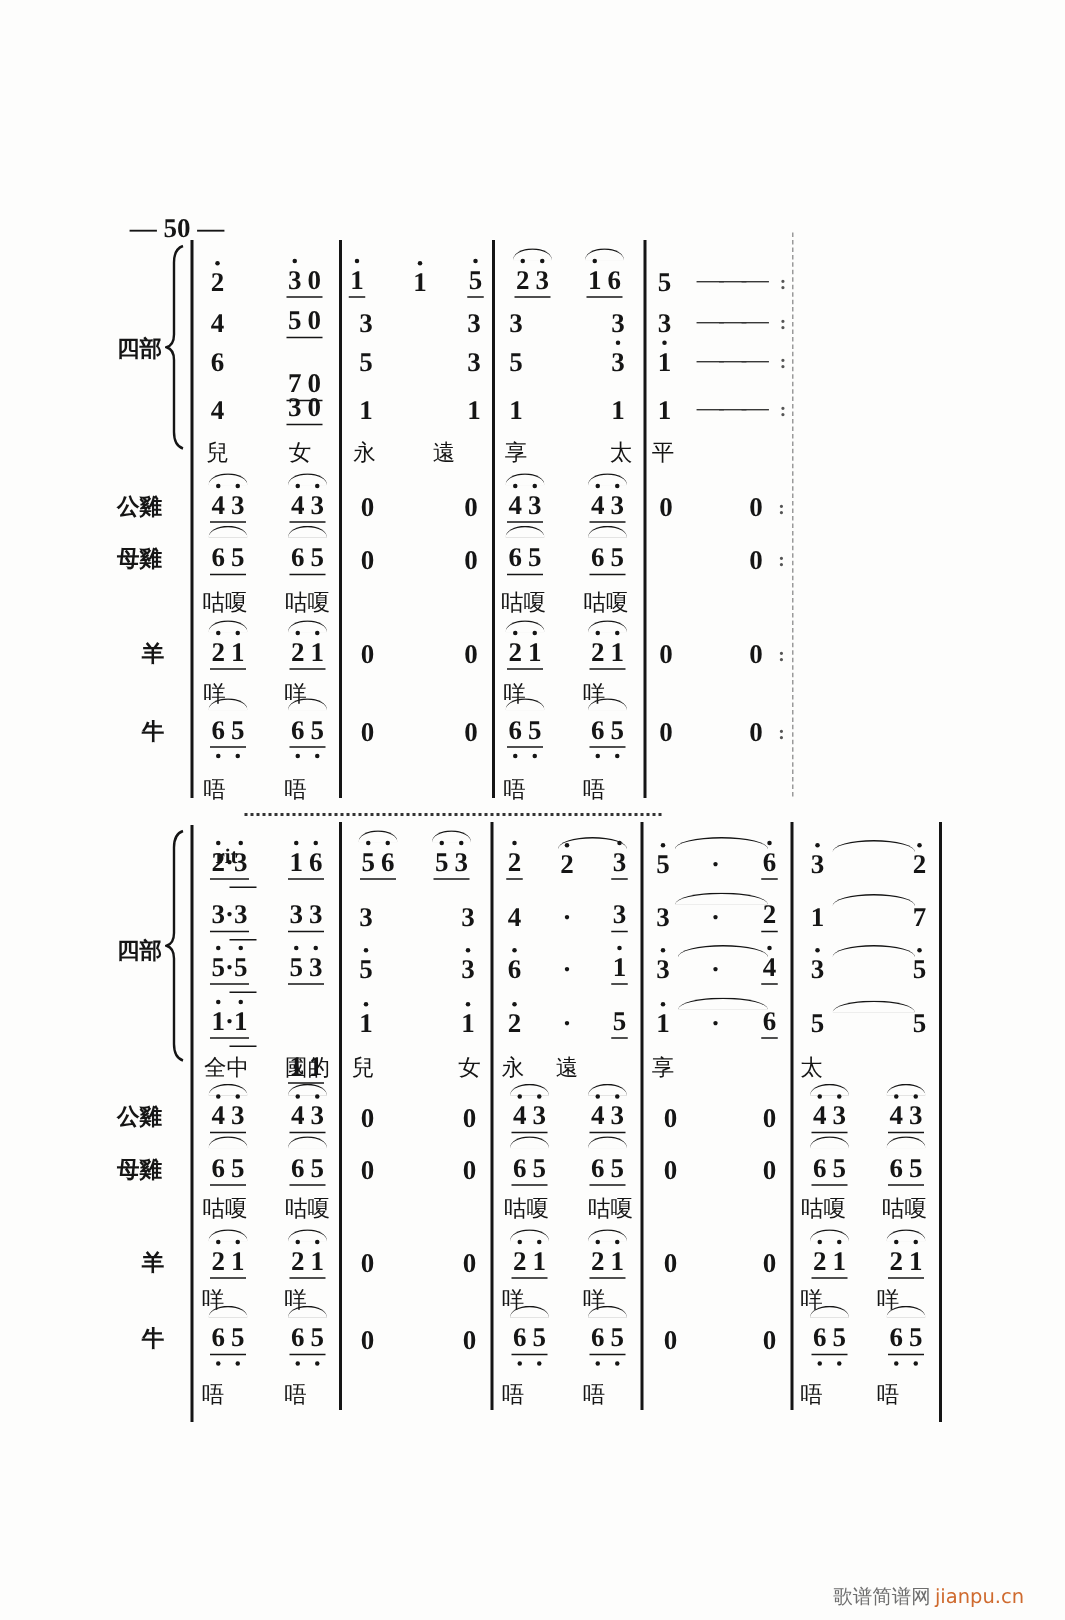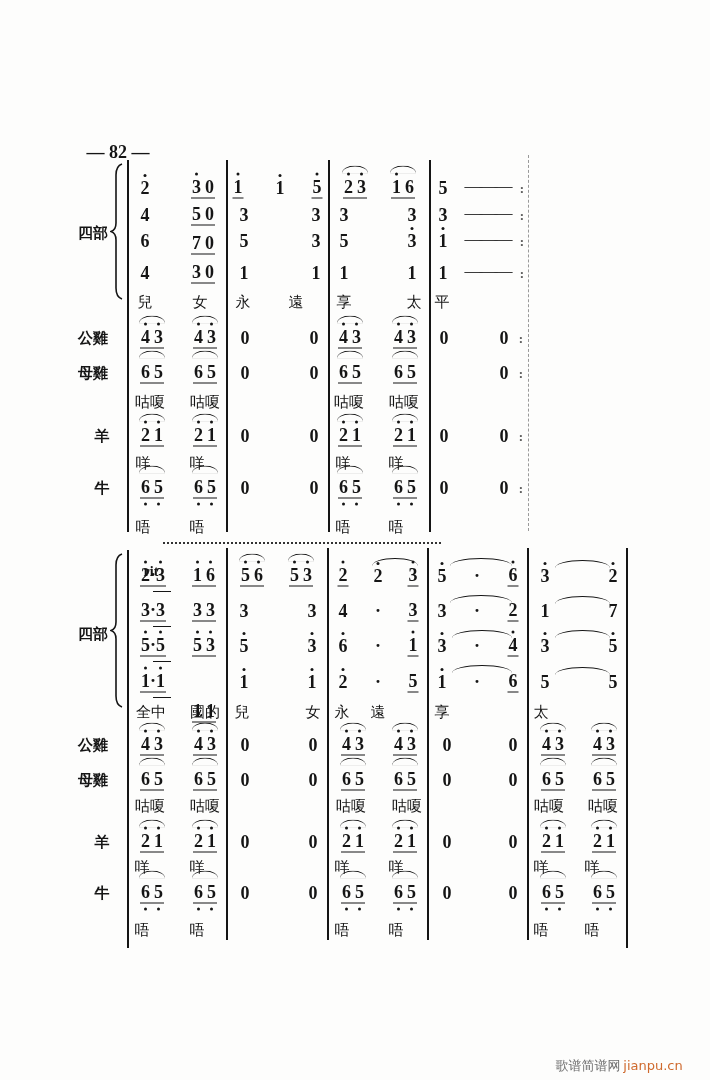--- a/index.html
+++ b/index.html
@@ -25,21 +25,21 @@
   .hline{position:absolute;height:0;border-top:1.5px solid #151515;}
   .dotline{position:absolute;height:0;border-top:2px dotted #333;}
   .wm1{font-size:13px;color:#6e6e6e;font-family:"DejaVu Sans",sans-serif;}
   .wm2{font-size:13px;color:#cf6a2e;font-family:"DejaVu Sans",sans-serif;}
 </style>
 </head>
 <body>
 
 <div id="page">
 
-  <span class="t pgno" style="left:118px;top:152px">— 82 —</span>
+  <span class="t pgno" style="left:118px;top:152px">— 50 —</span>
 
   <div>
 
     <span class="t lbl" style="left:93px;top:233px">四部</span>
     <svg style="position:absolute;left:110px;top:163px" width="14" height="137" viewBox="0 0 14 137">
         <path d="M12,1 Q6,3 6,12 L6,60 Q6,67 1,68.5 Q6,70 6,77 L6,125 Q6,134 12,136" fill="none" stroke="#151515" stroke-width="1.6"></path>
       </svg>
     <span class="t lbl" style="left:93px;top:338px">公雞</span>
     <span class="t lbl" style="left:93px;top:373px">母雞</span>
     <span class="t lbl" style="left:102px;top:436px">羊</span>
@@ -64,21 +64,21 @@
     <span class="t jp" style="left:145px;top:215px"><span class="d">4</span></span>
     <span class="t jp u" style="left:203px;top:215px"><span class="d">5</span><span class="sp"></span><span class="d">0</span></span>
     <span class="t jp" style="left:244px;top:215px"><span class="d">3</span></span>
     <span class="t jp" style="left:316px;top:215px"><span class="d">3</span></span>
     <span class="t jp" style="left:344px;top:215px"><span class="d">3</span></span>
     <span class="t jp" style="left:412px;top:215px"><span class="d lo">3</span></span>
     <span class="t jp" style="left:443px;top:215px"><span class="d">3</span></span>
     <span class="t hold" style="left:487px;top:213px">———</span>
 
     <span class="t jp" style="left:145px;top:241px"><span class="d">6</span></span>
-    <span class="t jp u" style="left:203px;top:244px"><span class="d">7</span><span class="sp"></span><span class="d">0</span></span>
+    <span class="t jp u" style="left:203px;top:257px"><span class="d">7</span><span class="sp"></span><span class="d">0</span></span>
     <span class="t jp" style="left:244px;top:241px"><span class="d">5</span></span>
     <span class="t jp" style="left:316px;top:241px"><span class="d">3</span></span>
     <span class="t jp" style="left:344px;top:241px"><span class="d">5</span></span>
     <span class="t jp" style="left:412px;top:241px"><span class="d">3</span></span>
     <span class="t jp" style="left:443px;top:241px"><span class="d hi">1</span></span>
     <span class="t hold" style="left:487px;top:239px">———</span>
 
     <span class="t jp" style="left:145px;top:273px"><span class="d">4</span></span>
     <span class="t jp u" style="left:203px;top:273px"><span class="d">3</span><span class="sp"></span><span class="d">0</span></span>
     <span class="t jp" style="left:244px;top:273px"><span class="d">1</span></span>

